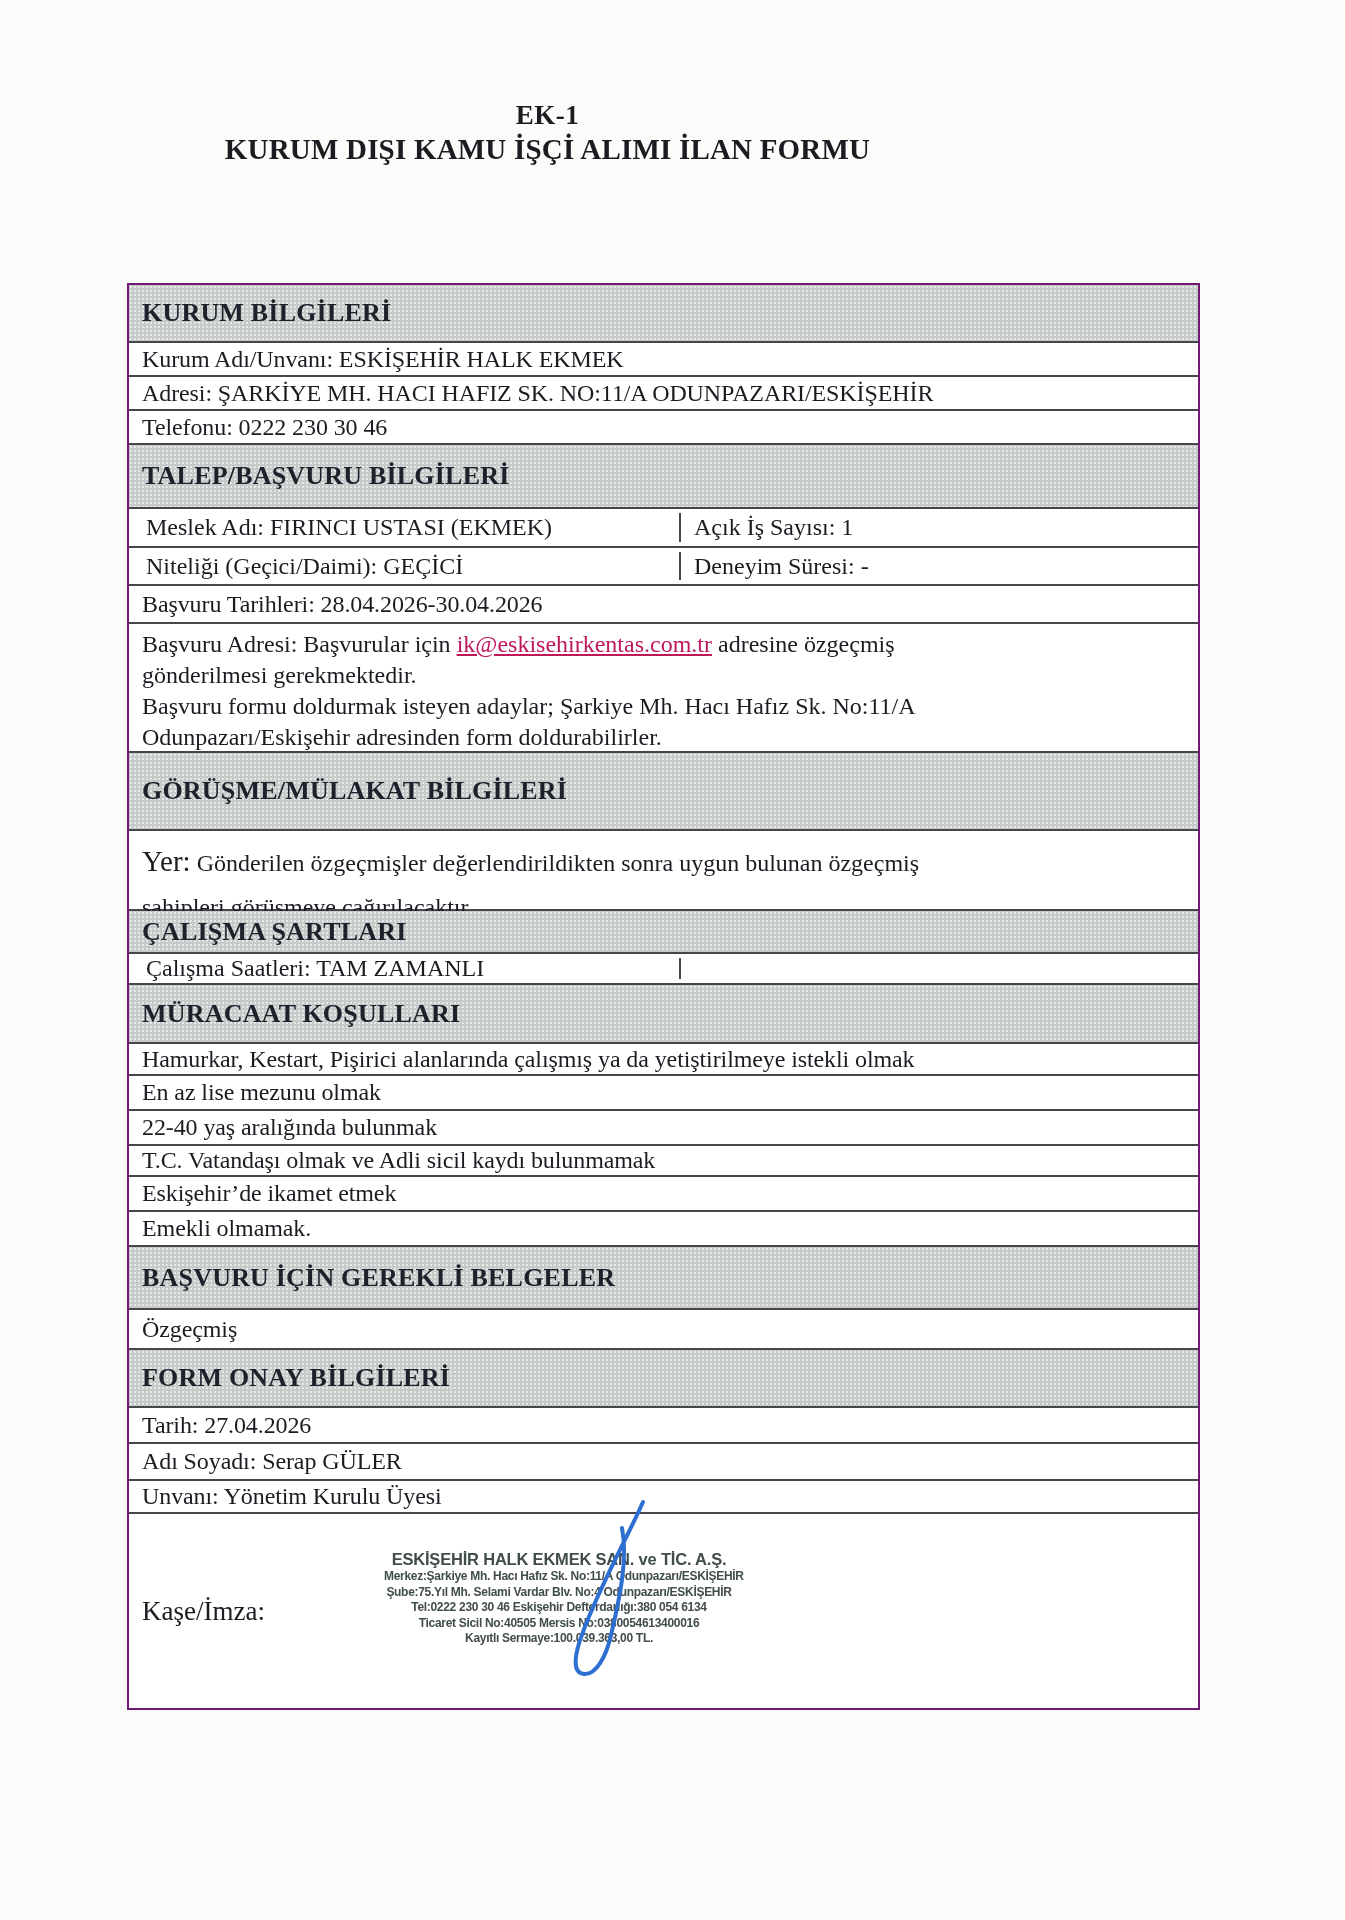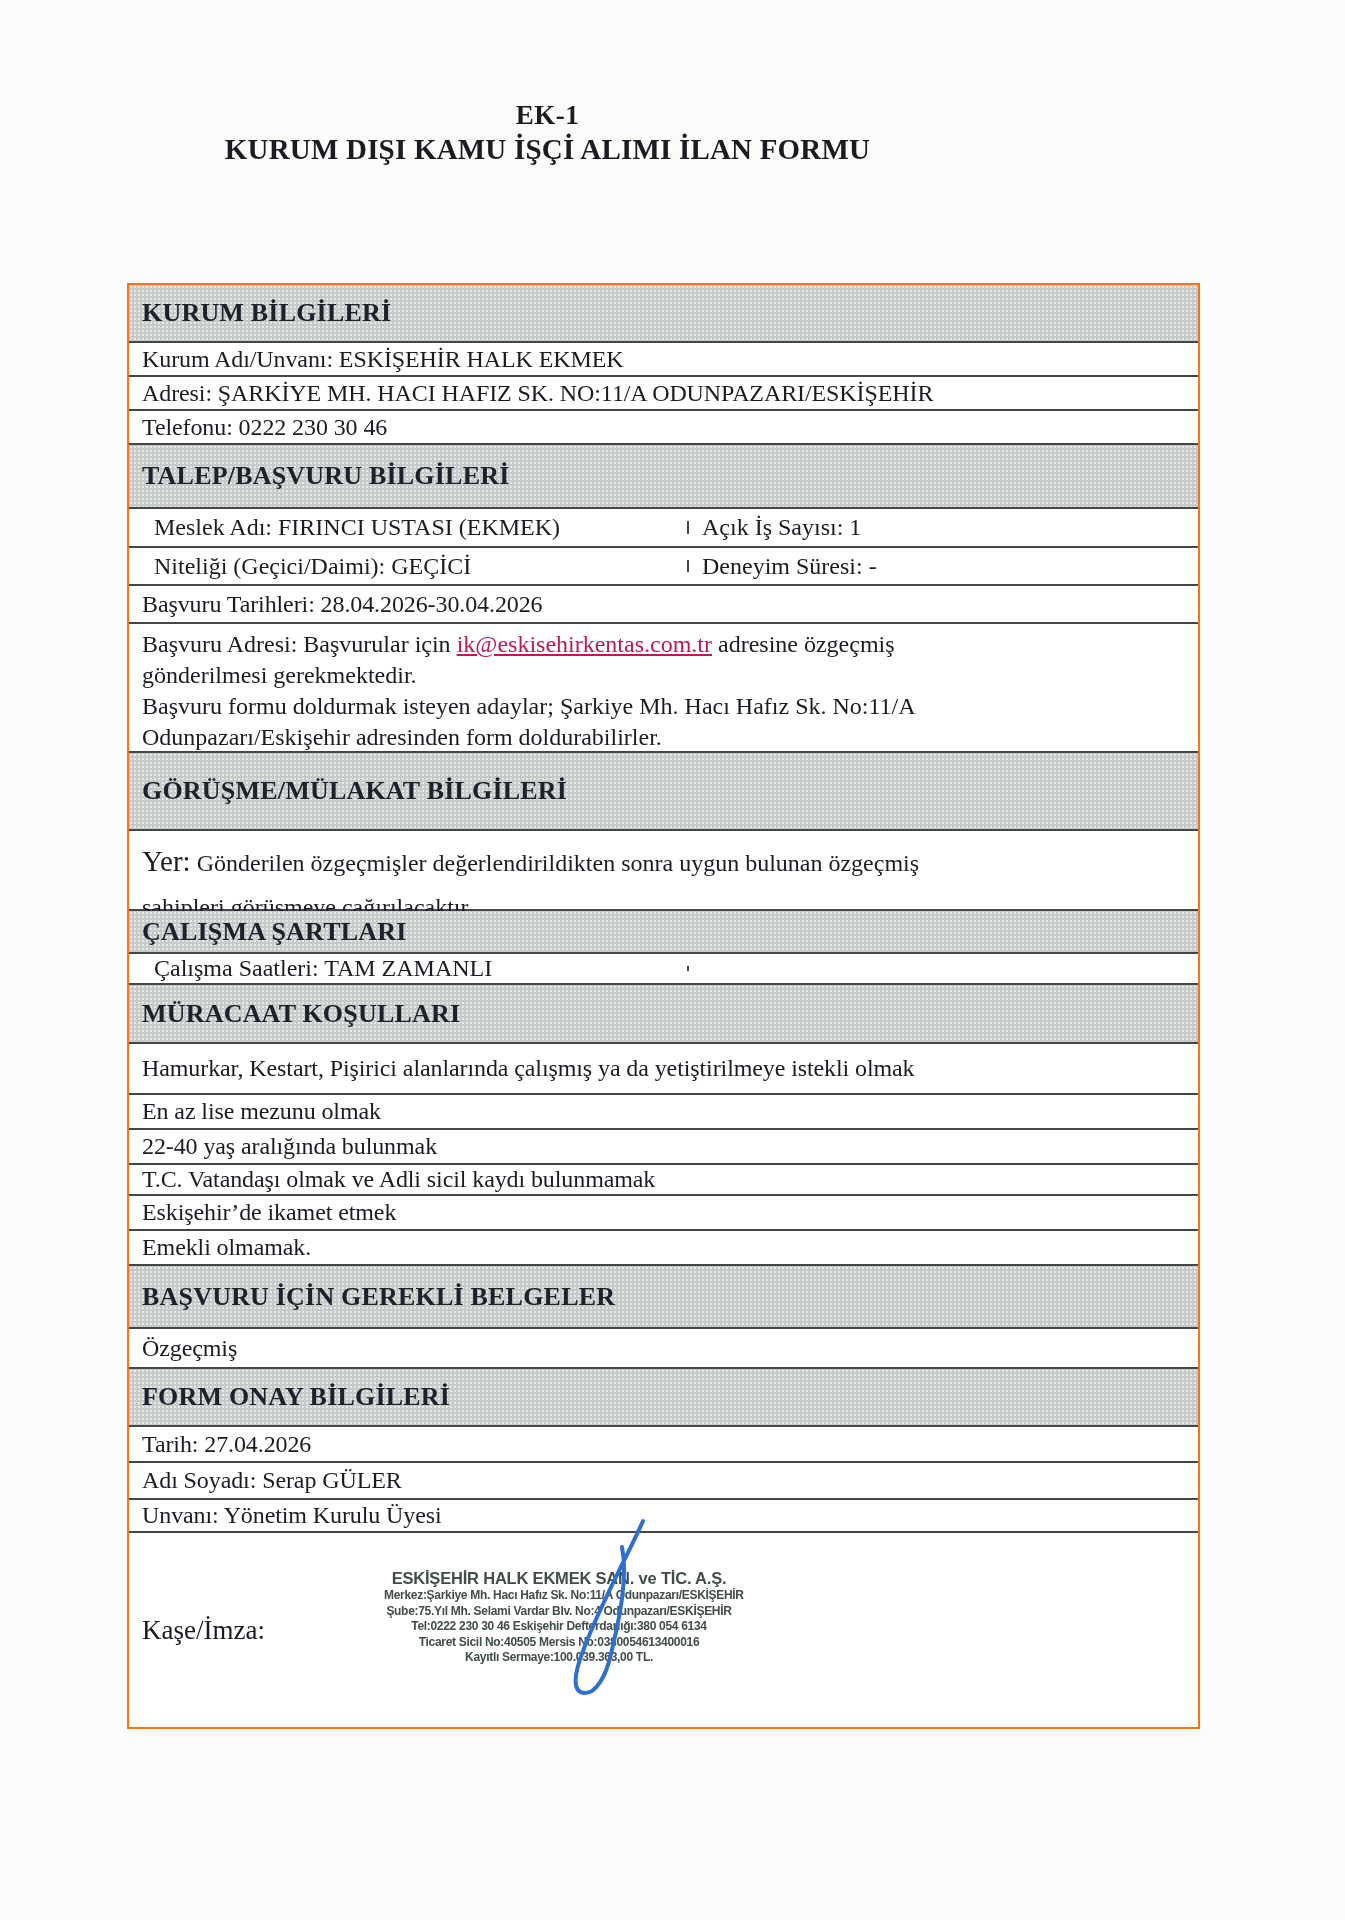--- a/index.html
+++ b/index.html
@@ -12,40 +12,40 @@
     overflow:hidden;
   }
   
   .title-wrap { position:absolute; top:100px; left:0; width:1095px; text-align:center; }
   .doc-code { font-size:27px; font-weight:bold; letter-spacing:.5px; }
   .form-name { font-size:29px; font-weight:bold; margin-top:2px; letter-spacing:.2px; }
 
   
   .form-table {
     position:absolute; left:127px; top:283px; width:1073px;
-    border:2px solid #f97316;
+    border:2px solid #701a75;
     box-sizing:border-box;
     background:#fff;
   }
   .row { box-sizing:border-box; border-bottom:2px solid #45454b; position:relative; }
   .row:last-child { border-bottom:none; }
   .section-header {
     background-color:#c6cbca;
     background-image:radial-gradient(rgba(255,255,255,.55) 1px, transparent 1.2px);
     background-size:4px 4px;
     display:flex; align-items:center;
     padding-left:13px;
     font-weight:bold; font-size:26px; color:#20202c;
     letter-spacing:.2px;
   }
   .cell {
     display:flex; align-items:center;
     padding-left:13px; font-size:24px; letter-spacing:-0.1px;
   }
-  .split { display:flex; align-items:stretch; padding:12px; }
+  .split { display:flex; align-items:stretch; padding:4px; }
   .split .left { width:546px; display:flex; align-items:center; padding-left:13px; box-sizing:border-box; }
   .split .right { flex:1; border-left:2px solid #45454b; display:flex; align-items:center; padding-left:13px; }
   .multiline { display:block; padding:5px 13px 0 13px; font-size:24px; line-height:31px; }
   .multiline .ln { display:block; white-space:nowrap; }
   .link { color:#be185d; text-decoration:underline; cursor:pointer; }
   .yer-row { display:block; padding:8px 13px 0 13px; font-size:24px; line-height:44px; }
   .yer-label { font-size:29px; }
 
   
   .kase-row { height:194px; }
@@ -101,21 +101,21 @@
       <span style="display:block;white-space:nowrap">sahipleri görüşmeye çağırılacaktır.</span>
     </div>
 
     <div class="row section-header" style="height:43px">ÇALIŞMA ŞARTLARI</div>
     <div class="row split" style="height:31px">
       <div class="left" style="font-size:24px">Çalışma Saatleri: TAM ZAMANLI</div>
       <div class="right"></div>
     </div>
 
     <div class="row section-header" style="height:59px">MÜRACAAT KOŞULLARI</div>
-    <div class="row cell" style="height:51px">Hamurkar, Kestart, Pişirici alanlarında çalışmış ya da yetiştirilmeye istekli olmak</div>
+    <div class="row cell" style="height:32px">Hamurkar, Kestart, Pişirici alanlarında çalışmış ya da yetiştirilmeye istekli olmak</div>
     <div class="row cell" style="height:35px">En az lise mezunu olmak</div>
     <div class="row cell" style="height:35px">22-40 yaş aralığında bulunmak</div>
     <div class="row cell" style="height:31px">T.C. Vatandaşı olmak ve Adli sicil kaydı bulunmamak</div>
     <div class="row cell" style="height:35px">Eskişehir’de ikamet etmek</div>
     <div class="row cell" style="height:35px">Emekli olmamak.</div>
 
     <div class="row section-header" style="height:63px">BAŞVURU İÇİN GEREKLİ BELGELER</div>
     <div class="row cell" style="height:40px">Özgeçmiş</div>
 
     <div class="row section-header" style="height:58px">FORM ONAY BİLGİLERİ</div>

